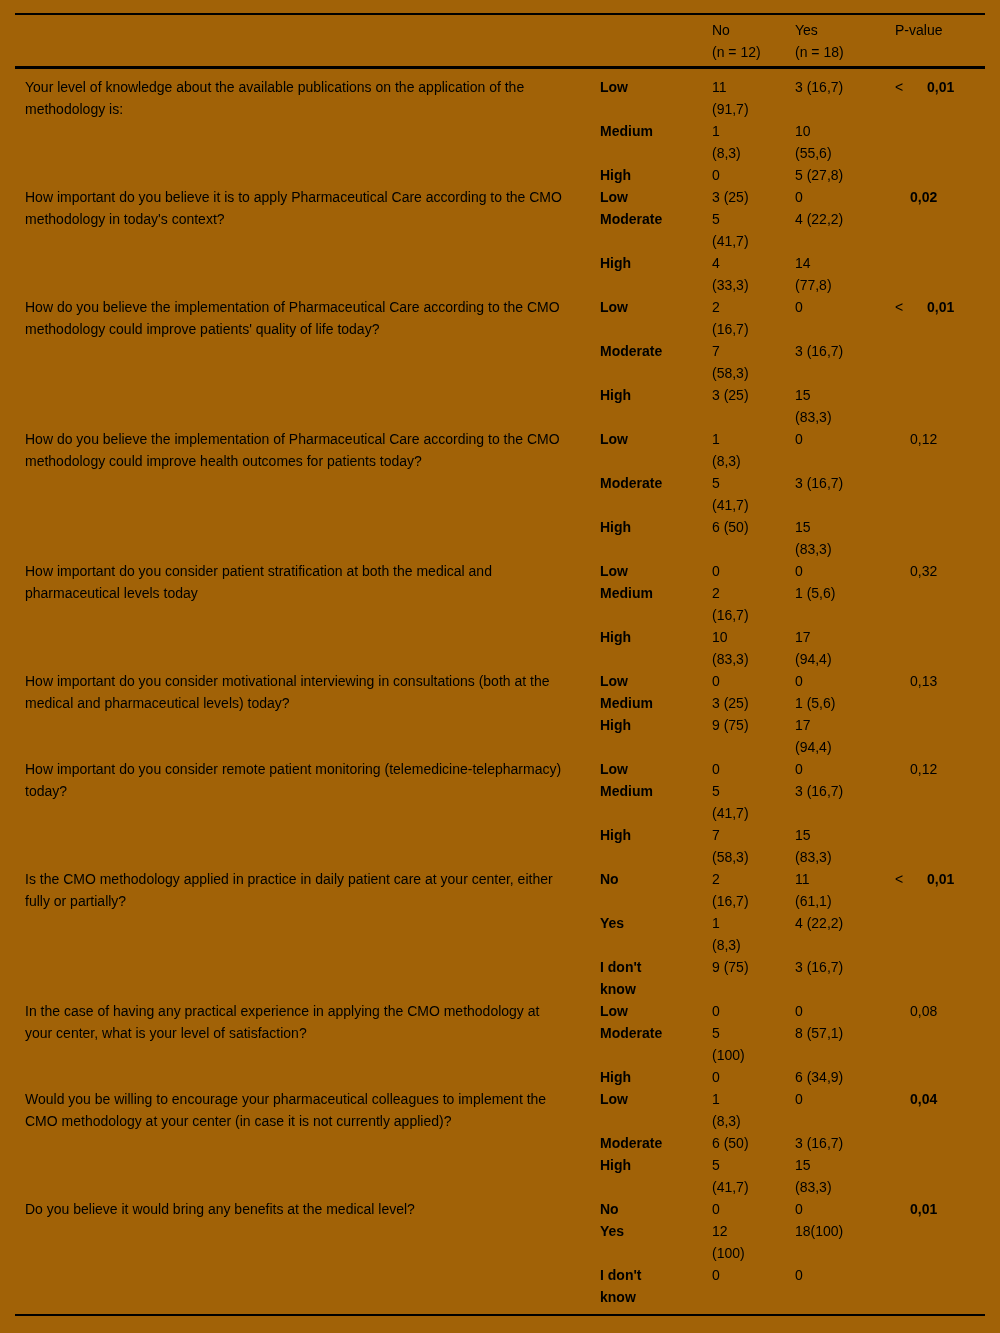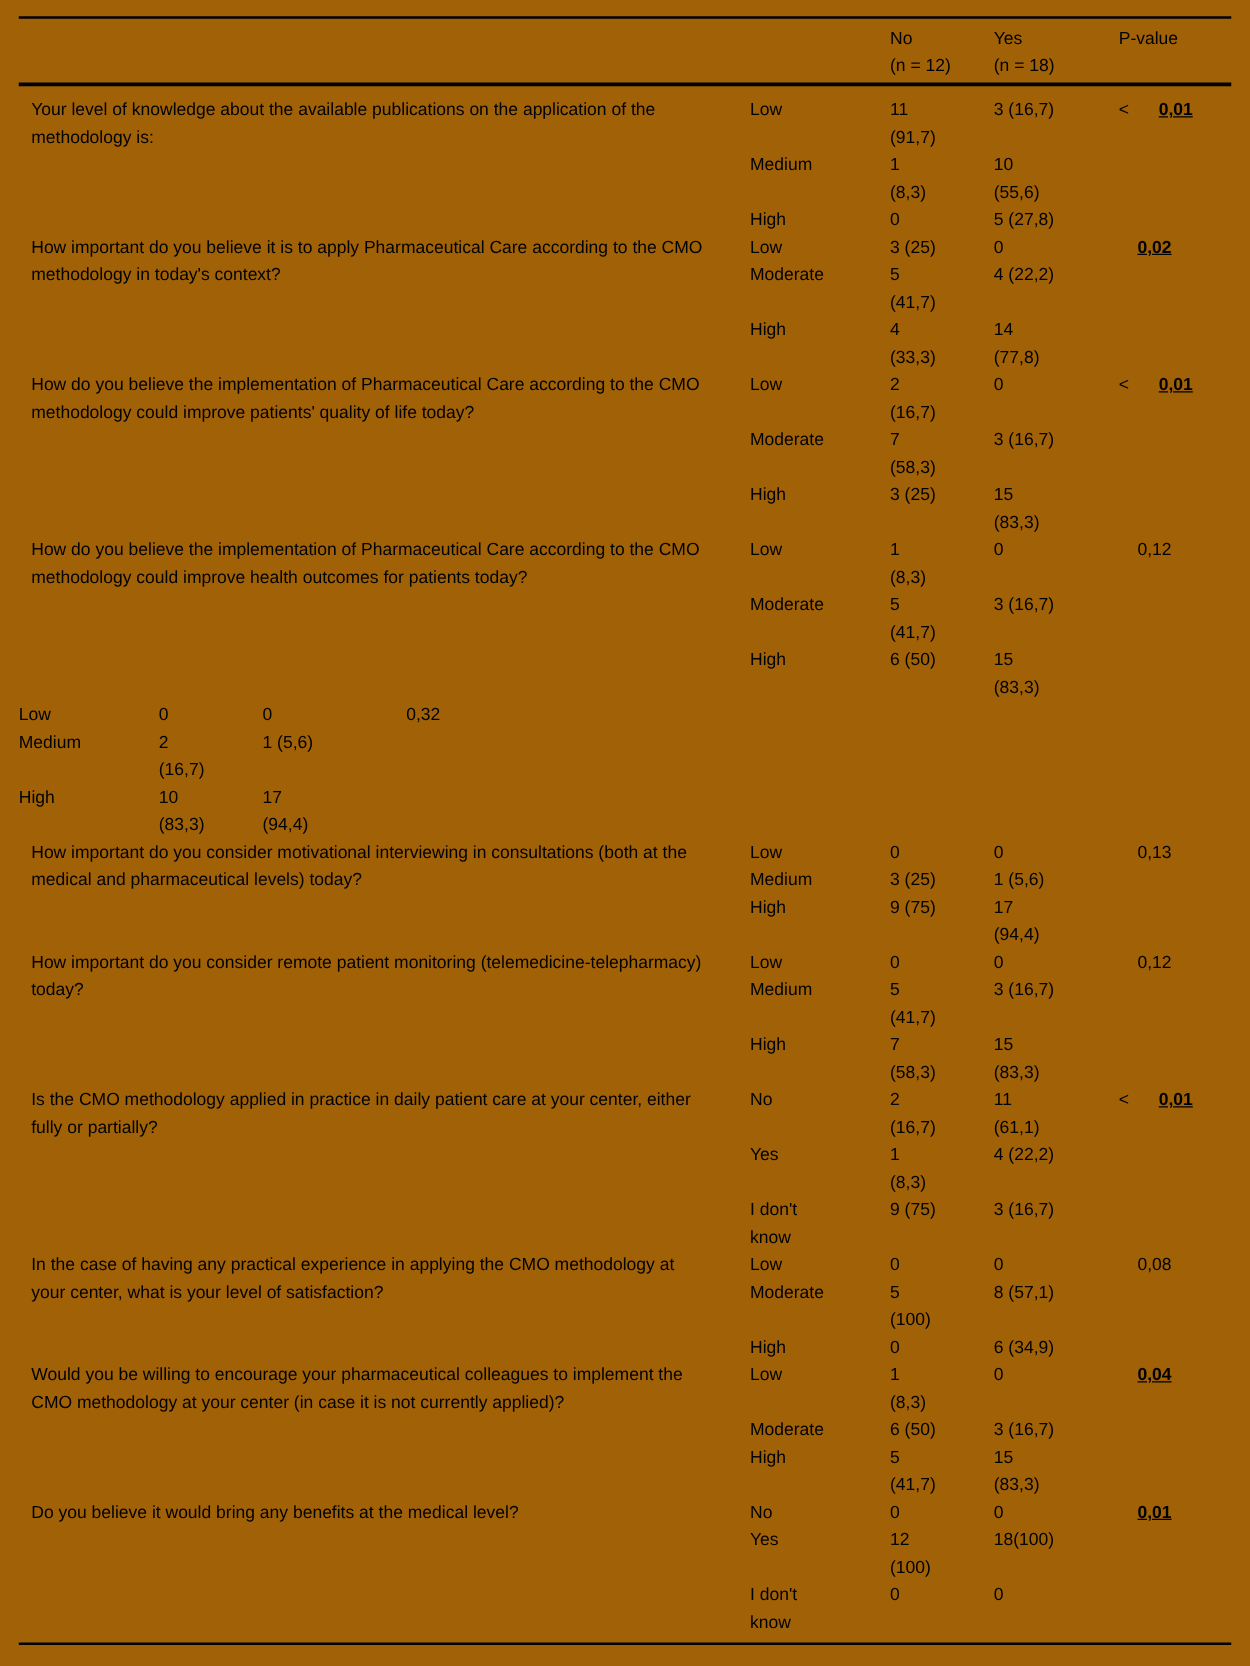--- a/index.html
+++ b/index.html
@@ -20,30 +20,30 @@
     border-bottom:2px solid #000;
   }
   .thead {
     display:flex;
     border-bottom:3px solid #000;
     padding:4px 0 3px 0;
   }
   .tbody { padding:7px 0 6px 0; }
   .cell { white-space:pre-line; }
   .q   { width:585px; padding-left:10px; padding-right:30px; }
-  .cat { width:112px; }
+  .cat { width:112px;font-weight:bold; }
   .no  { width:83px;  }
   .yes { width:100px; }
   .p   { width:90px;  }
   .block { display:flex; align-items:flex-start; }
   .right { flex:1; }
   .sub { display:flex; align-items:flex-start; }
   .p .lt { display:inline-block; width:32px; }
   .p .val.plain-pad { padding-left:15px; display:inline-block; }
-  .bold { font-weight:700;text-decoration:underline; }
+  .bold { font-weight:700; }
 </style>
 </head>
 <body>
 
 <div class="page">
   <div class="table-wrap">
 
     <div class="thead">
       <div class="cell q"></div>
       <div class="cell cat"></div>
@@ -153,20 +153,21 @@
             <div class="sub">
               <div class="cell cat">High</div>
               <div class="cell no">6 (50)</div>
               <div class="cell yes">15
 (83,3)</div>
               <div class="cell p"></div>
             </div>
           </div>
         </div>
         <div class="block">
+          <div class="cell q">How important do you consider patient stratification at both the medical and pharmaceutical levels today</div>
           <div class="right">
             <div class="sub">
               <div class="cell cat">Low</div>
               <div class="cell no">0</div>
               <div class="cell yes">0</div>
               <div class="cell p"><span class="val plain-pad">0,32</span></div>
             </div>
             <div class="sub">
               <div class="cell cat">Medium</div>
               <div class="cell no">2

